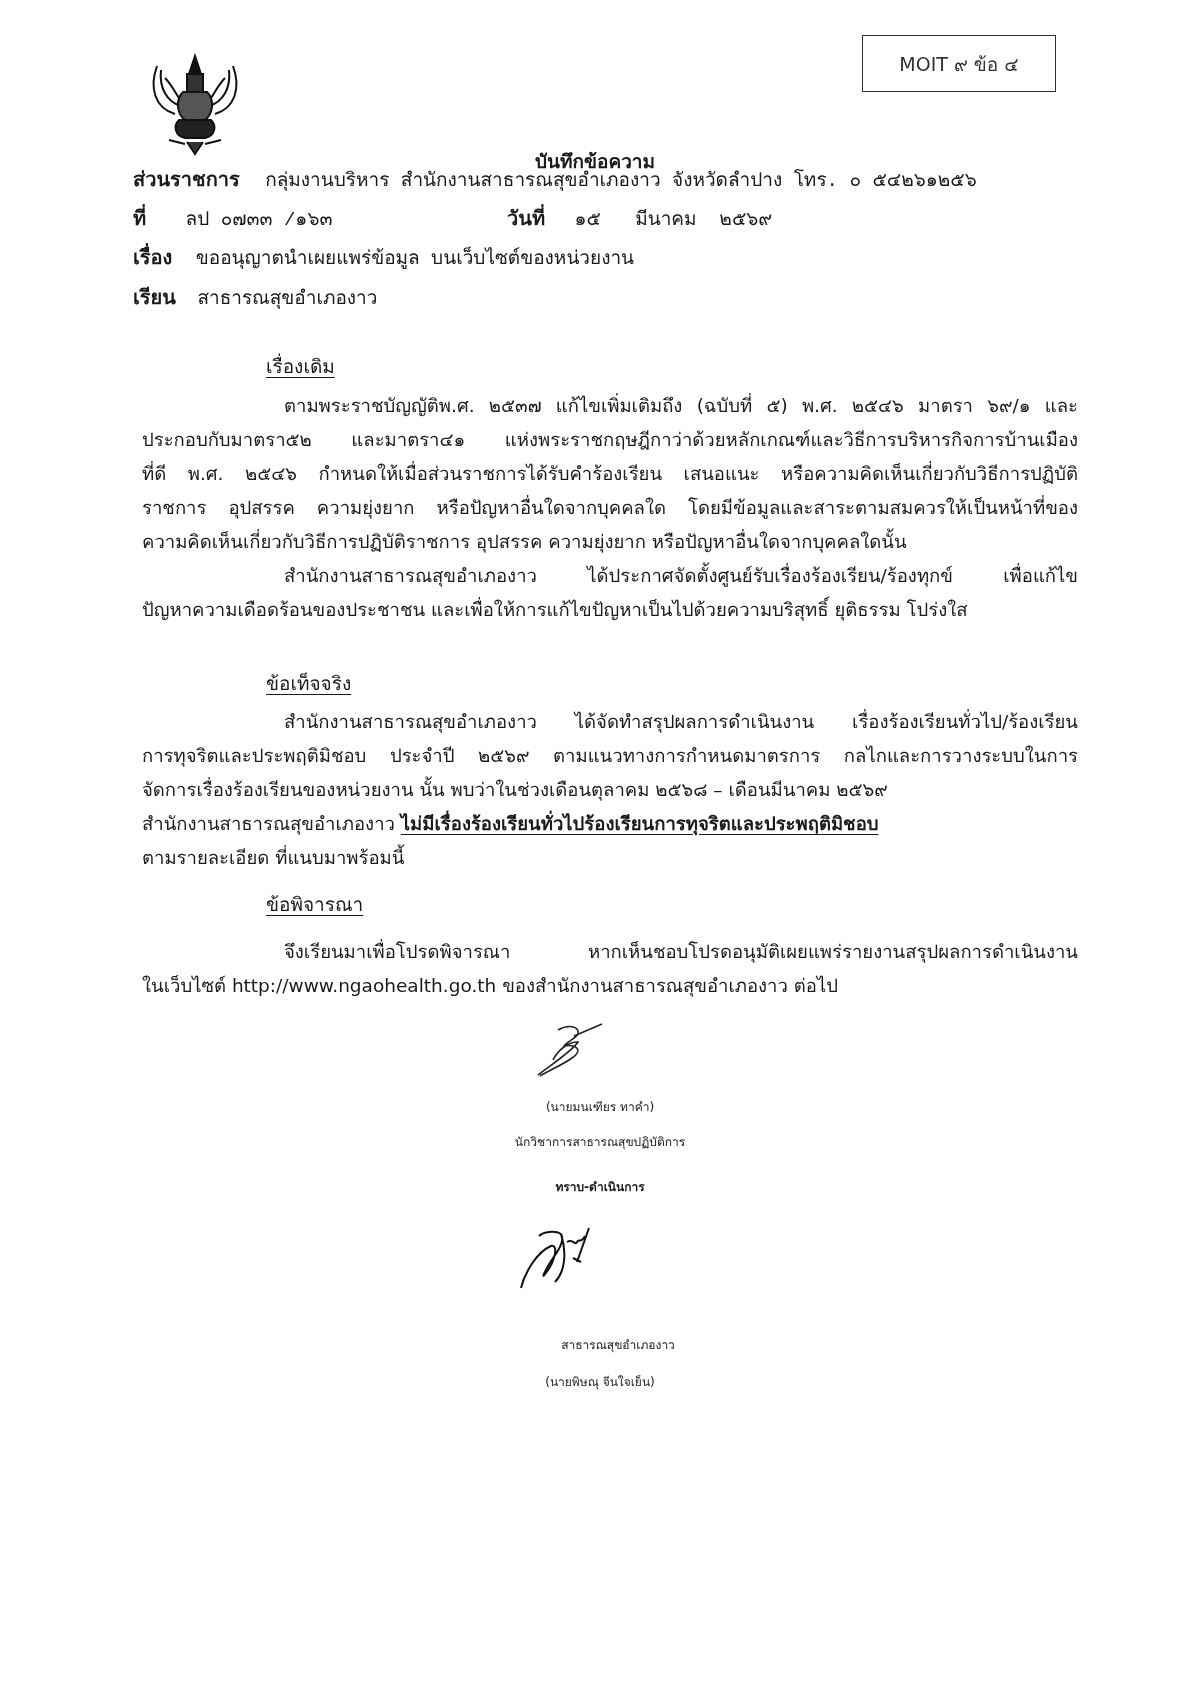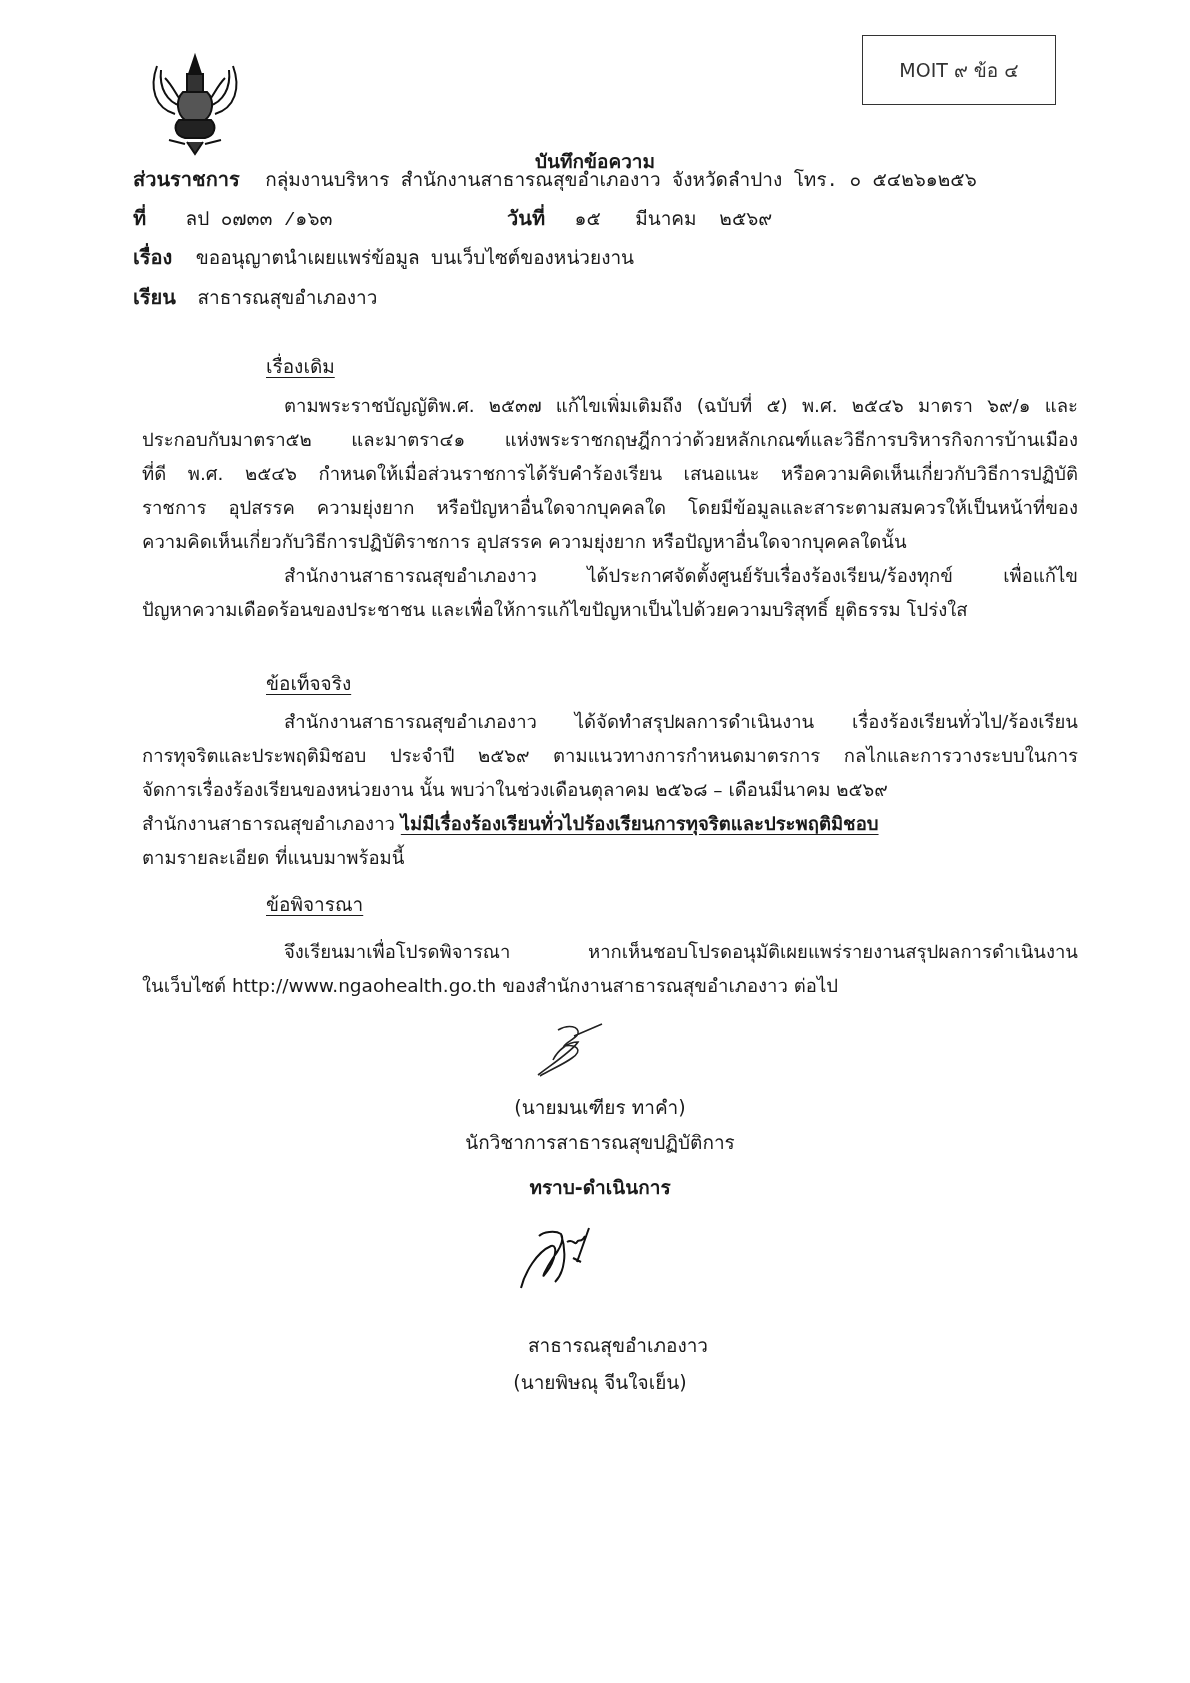--- a/index.html
+++ b/index.html
@@ -6,33 +6,33 @@
   body {
     width: 1190px; height: 1683px; position: relative; overflow: hidden;
     font-family: "DejaVu Sans", "Liberation Sans", sans-serif;
     color: #1a1a1a;
   }
   .abs { position: absolute; }
   .txt { font-size: 19px; line-height: 26px; white-space: nowrap; font-family: Liberation Mono, monospace; }
   .bold { font-weight: bold; }
   .u { text-decoration: underline; text-underline-offset: 4px; }
   .moit-box {
-    left: 862px; top: 35px; width: 194px; height: 70px;
+    left: 862px; top: 35px; width: 194px; height: 57px;
     border: 1.5px solid #333; box-sizing: border-box;
     display: flex; align-items: center; justify-content: center;
     font-size: 19px; color: #333;
   }
   .garuda { left: 145px; top: 48px; width: 100px; height: 110px; }
   .title { left: 0; width: 1190px; top: 146px; text-align: center; font-size: 19px; font-weight: bold; }
   .hdr-label { font-weight: bold; font-size: 20px; }
   .para { left: 142px; width: 936px; font-size: 18.5px; line-height: 34px; text-align: justify; }
   .para .line { display: block; white-space: nowrap; text-align-last: justify; }
   .para .line.last { text-align-last: left; }
   .indent { padding-left: 142px; }
-  .center-block { left: 420px; width: 360px; text-align: center; font-size: 19px; line-height: 34px; }
+  .center-block { left: 420px; width: 360px; text-align: center; font-size: 12px; line-height: 34px; }
 </style>
 </head>
 <body>
 
 <div class="abs moit-box">
   <span>MOIT ๙  ข้อ ๔</span>
 </div>
 
 <div class="abs garuda">
   <svg width="100" height="110" viewBox="0 0 100 110">

